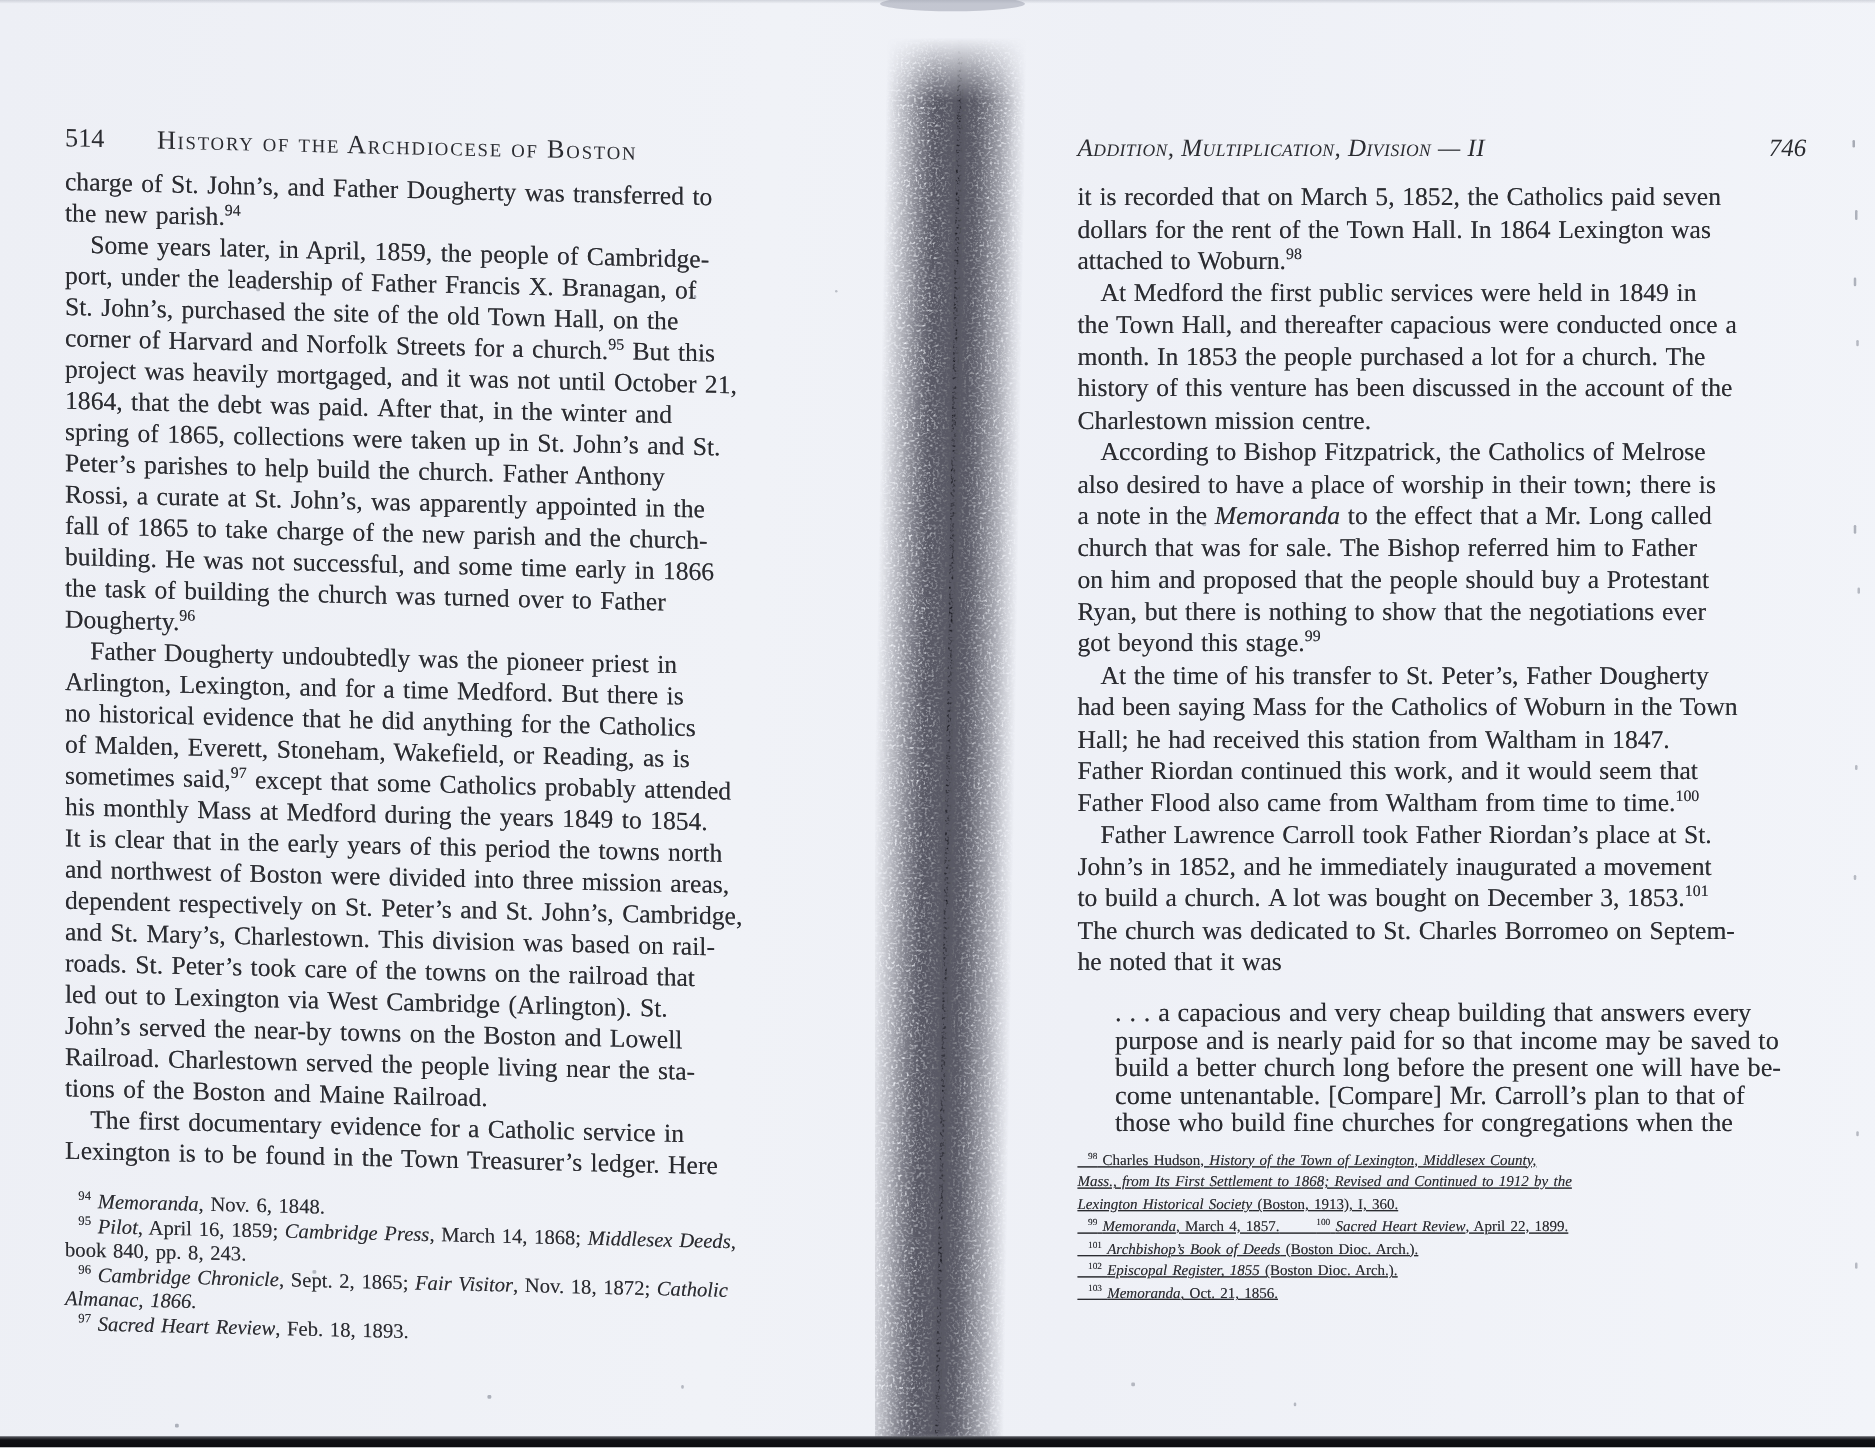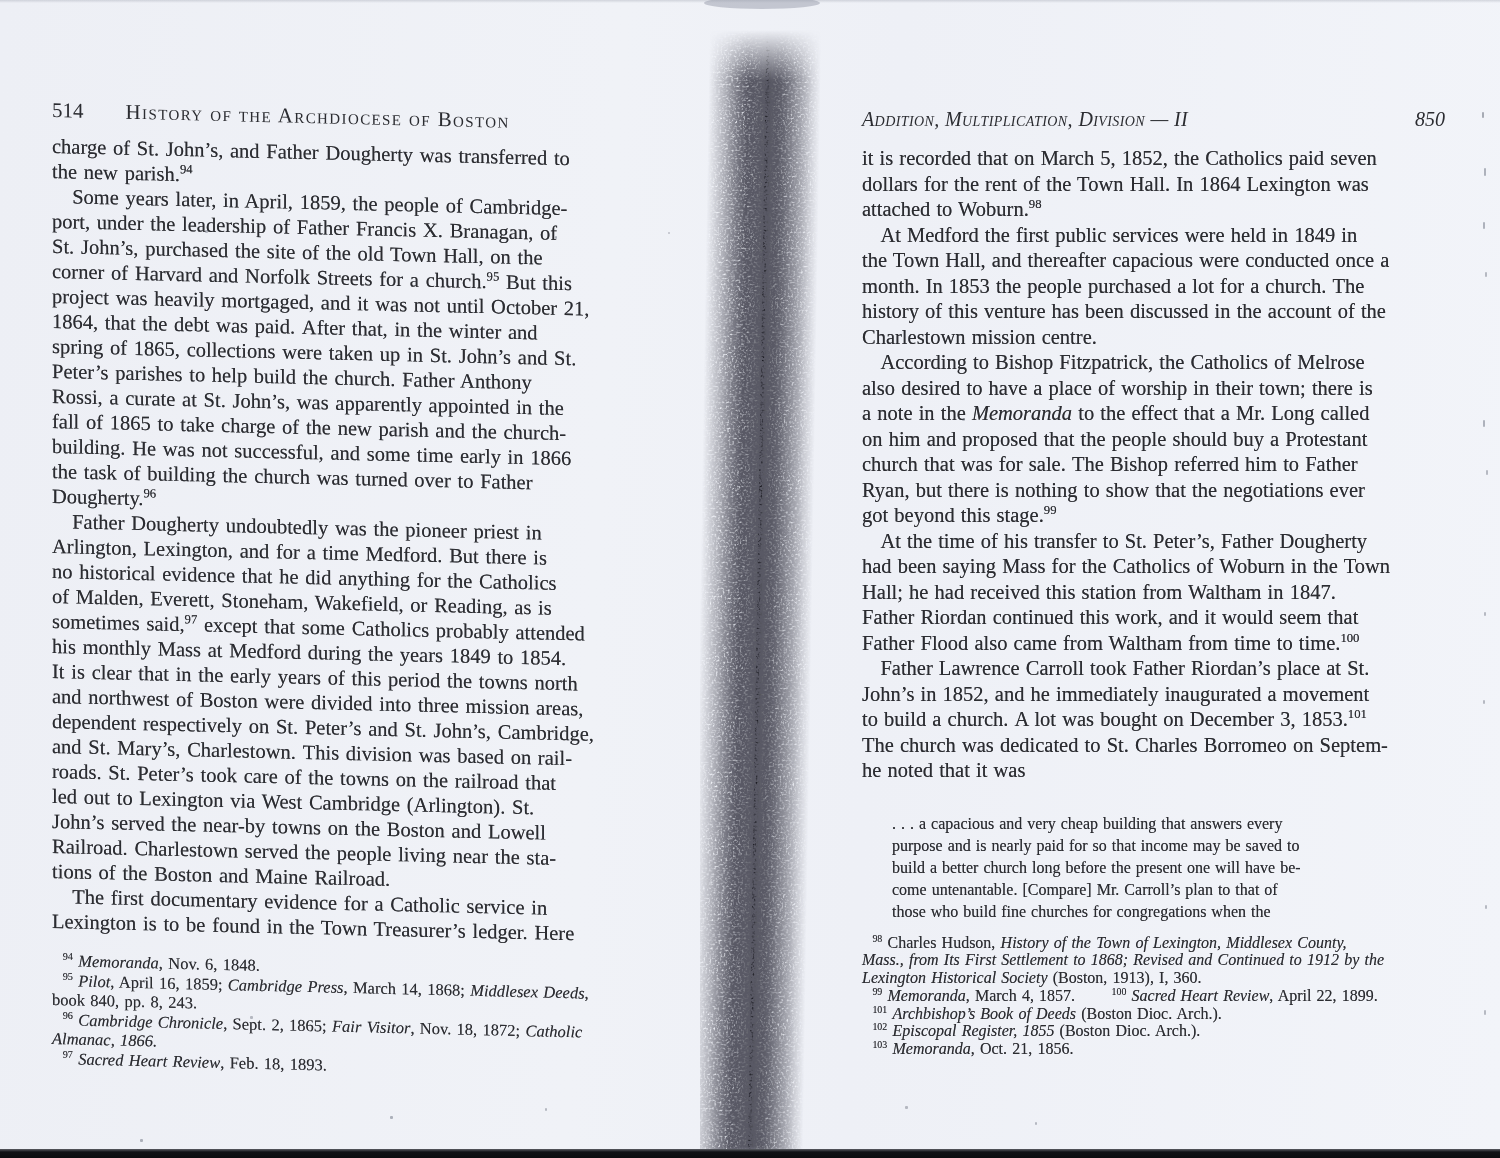--- a/index.html
+++ b/index.html
@@ -17,25 +17,25 @@
   .page-right{left:862px;top:108px;width:585px;}
   .running-head{display:flex;align-items:baseline;font-size:21px;}
   .smallcaps{font-variant:small-caps;letter-spacing:1px;}
   .page-left .running-head .head-title{margin-left:42px;letter-spacing:1.4px;}
   .page-right .running-head{font-size:20px;position:relative;display:block;text-align:left;font-style:italic;}
   .page-right .running-head .head-title{letter-spacing:0.4px;}
   .page-right .running-head .page-num{position:absolute;right:2px;top:0;letter-spacing:0;}
   .body-text{margin-top:11px;font-size:20.5px;line-height:25px;word-spacing:1.6px;
     text-shadow:0 0 0.5px rgba(43,44,49,0.65);}
   .page-right .body-text{margin-top:15px;line-height:25.5px;word-spacing:1px;}
-  .quote-block{margin-top:29px;margin-left:30px;font-size:16px;line-height:22px;
+  .quote-block{margin-top:15px;margin-left:30px;font-size:21px;line-height:22px;
     word-spacing:1px;text-shadow:0 0 0.5px rgba(43,44,49,0.6);}
   .footnotes{margin-top:17px;font-size:16.5px;line-height:19.5px;word-spacing:1.2px;
     text-shadow:0 0 0.4px rgba(43,44,49,0.55);}
-  .page-right .footnotes{margin-top:11px;font-size:16px;line-height:17.8px;}
+  .page-right .footnotes{margin-top:11px;font-size:12px;line-height:17.8px;text-decoration:underline;}
   sup{font-size:0.62em;vertical-align:super;line-height:0;}
   .scan-bottom-bar{position:absolute;left:0;bottom:0;width:1500px;height:9px;
     background:linear-gradient(180deg,#5a5c63 0,#111216 3px,#0c0d10 100%);}
   .scan-top-edge{position:absolute;left:0;top:0;width:1500px;height:3px;
     background:linear-gradient(180deg,rgba(150,155,168,0.35),rgba(150,155,168,0));}
   .gutter{position:absolute;left:700px;top:0;}
   .speck{position:absolute;background:#5c6170;border-radius:1px;}
 </style>
 </head>
 <body>
@@ -85,36 +85,36 @@
       <div class="line"><span>book 840, pp. 8, 243.</span></div>
       <div class="line"><span>&nbsp;&nbsp;</span><sup>96</sup><span>&nbsp;</span><i>Cambridge Chronicle</i><span>, Sept. 2, 1865; </span><i>Fair Visitor</i><span>, Nov. 18, 1872; </span><i>Catholic</i></div>
       <div class="line"><i>Almanac, 1866.</i></div>
       <div class="line"><span>&nbsp;&nbsp;</span><sup>97</sup><span>&nbsp;</span><i>Sacred Heart Review</i><span>, Feb. 18, 1893.</span></div>
     </div>
 </div>
 
 <div class="page page-right" style="color: rgb(43, 44, 49);">
   <div class="running-head">
     <span class="head-title smallcaps">Addition, Multiplication, Division — II</span>
-    <span class="page-num">850</span>
+    <span class="page-num">746</span>
   </div>
   <div class="body-text">
       <div class="line"><span>it is recorded that on March 5, 1852, the Catholics paid seven</span></div>
       <div class="line"><span>dollars for the rent of the Town Hall.&nbsp;In 1864 Lexington was</span></div>
       <div class="line"><span>attached to Woburn.</span><sup>98</sup></div>
       <div class="line"><span>&nbsp;&nbsp;&nbsp;At Medford the first public services were held in 1849 in</span></div>
       <div class="line"><span>the Town Hall, and thereafter capacious were conducted once a</span></div>
       <div class="line"><span>month.&nbsp;In 1853 the people purchased a lot for a church.&nbsp;The</span></div>
       <div class="line"><span>history of this venture has been discussed in the account of the</span></div>
       <div class="line"><span>Charlestown mission centre.</span></div>
       <div class="line"><span>&nbsp;&nbsp;&nbsp;According to Bishop Fitzpatrick, the Catholics of Melrose</span></div>
       <div class="line"><span>also desired to have a place of worship in their town; there is</span></div>
       <div class="line"><span>a note in the </span><i>Memoranda</i><span> to the effect that a Mr. Long called</span></div>
+      <div class="line"><span>church that was for sale.&nbsp;The Bishop referred him to Father</span></div>
       <div class="line"><span>on him and proposed that the people should buy a Protestant</span></div>
-      <div class="line"><span>church that was for sale.&nbsp;The Bishop referred him to Father</span></div>
       <div class="line"><span>Ryan, but there is nothing to show that the negotiations ever</span></div>
       <div class="line"><span>got beyond this stage.</span><sup>99</sup></div>
       <div class="line"><span>&nbsp;&nbsp;&nbsp;At the time of his transfer to St. Peter’s, Father Dougherty</span></div>
       <div class="line"><span>had been saying Mass for the Catholics of Woburn in the Town</span></div>
       <div class="line"><span>Hall; he had received this station from Waltham in 1847.</span></div>
       <div class="line"><span>Father Riordan continued this work, and it would seem that</span></div>
       <div class="line"><span>Father Flood also came from Waltham from time to time.</span><sup>100</sup></div>
       <div class="line"><span>&nbsp;&nbsp;&nbsp;Father Lawrence Carroll took Father Riordan’s place at St.</span></div>
       <div class="line"><span>John’s in 1852, and he immediately inaugurated a movement</span></div>
       <div class="line"><span>to build a church.&nbsp;A lot was bought on December 3, 1853.</span><sup>101</sup></div>

